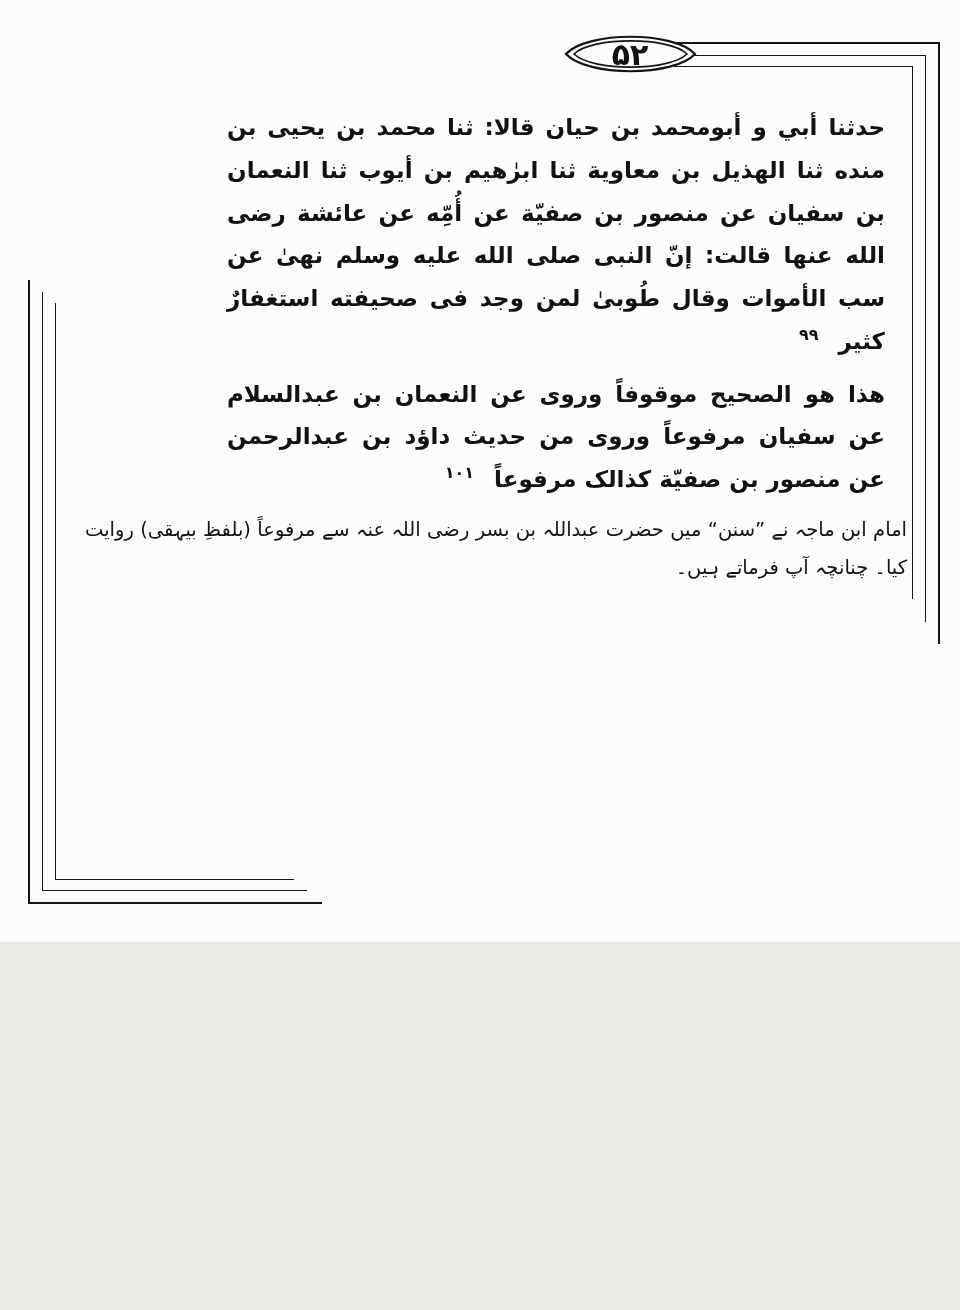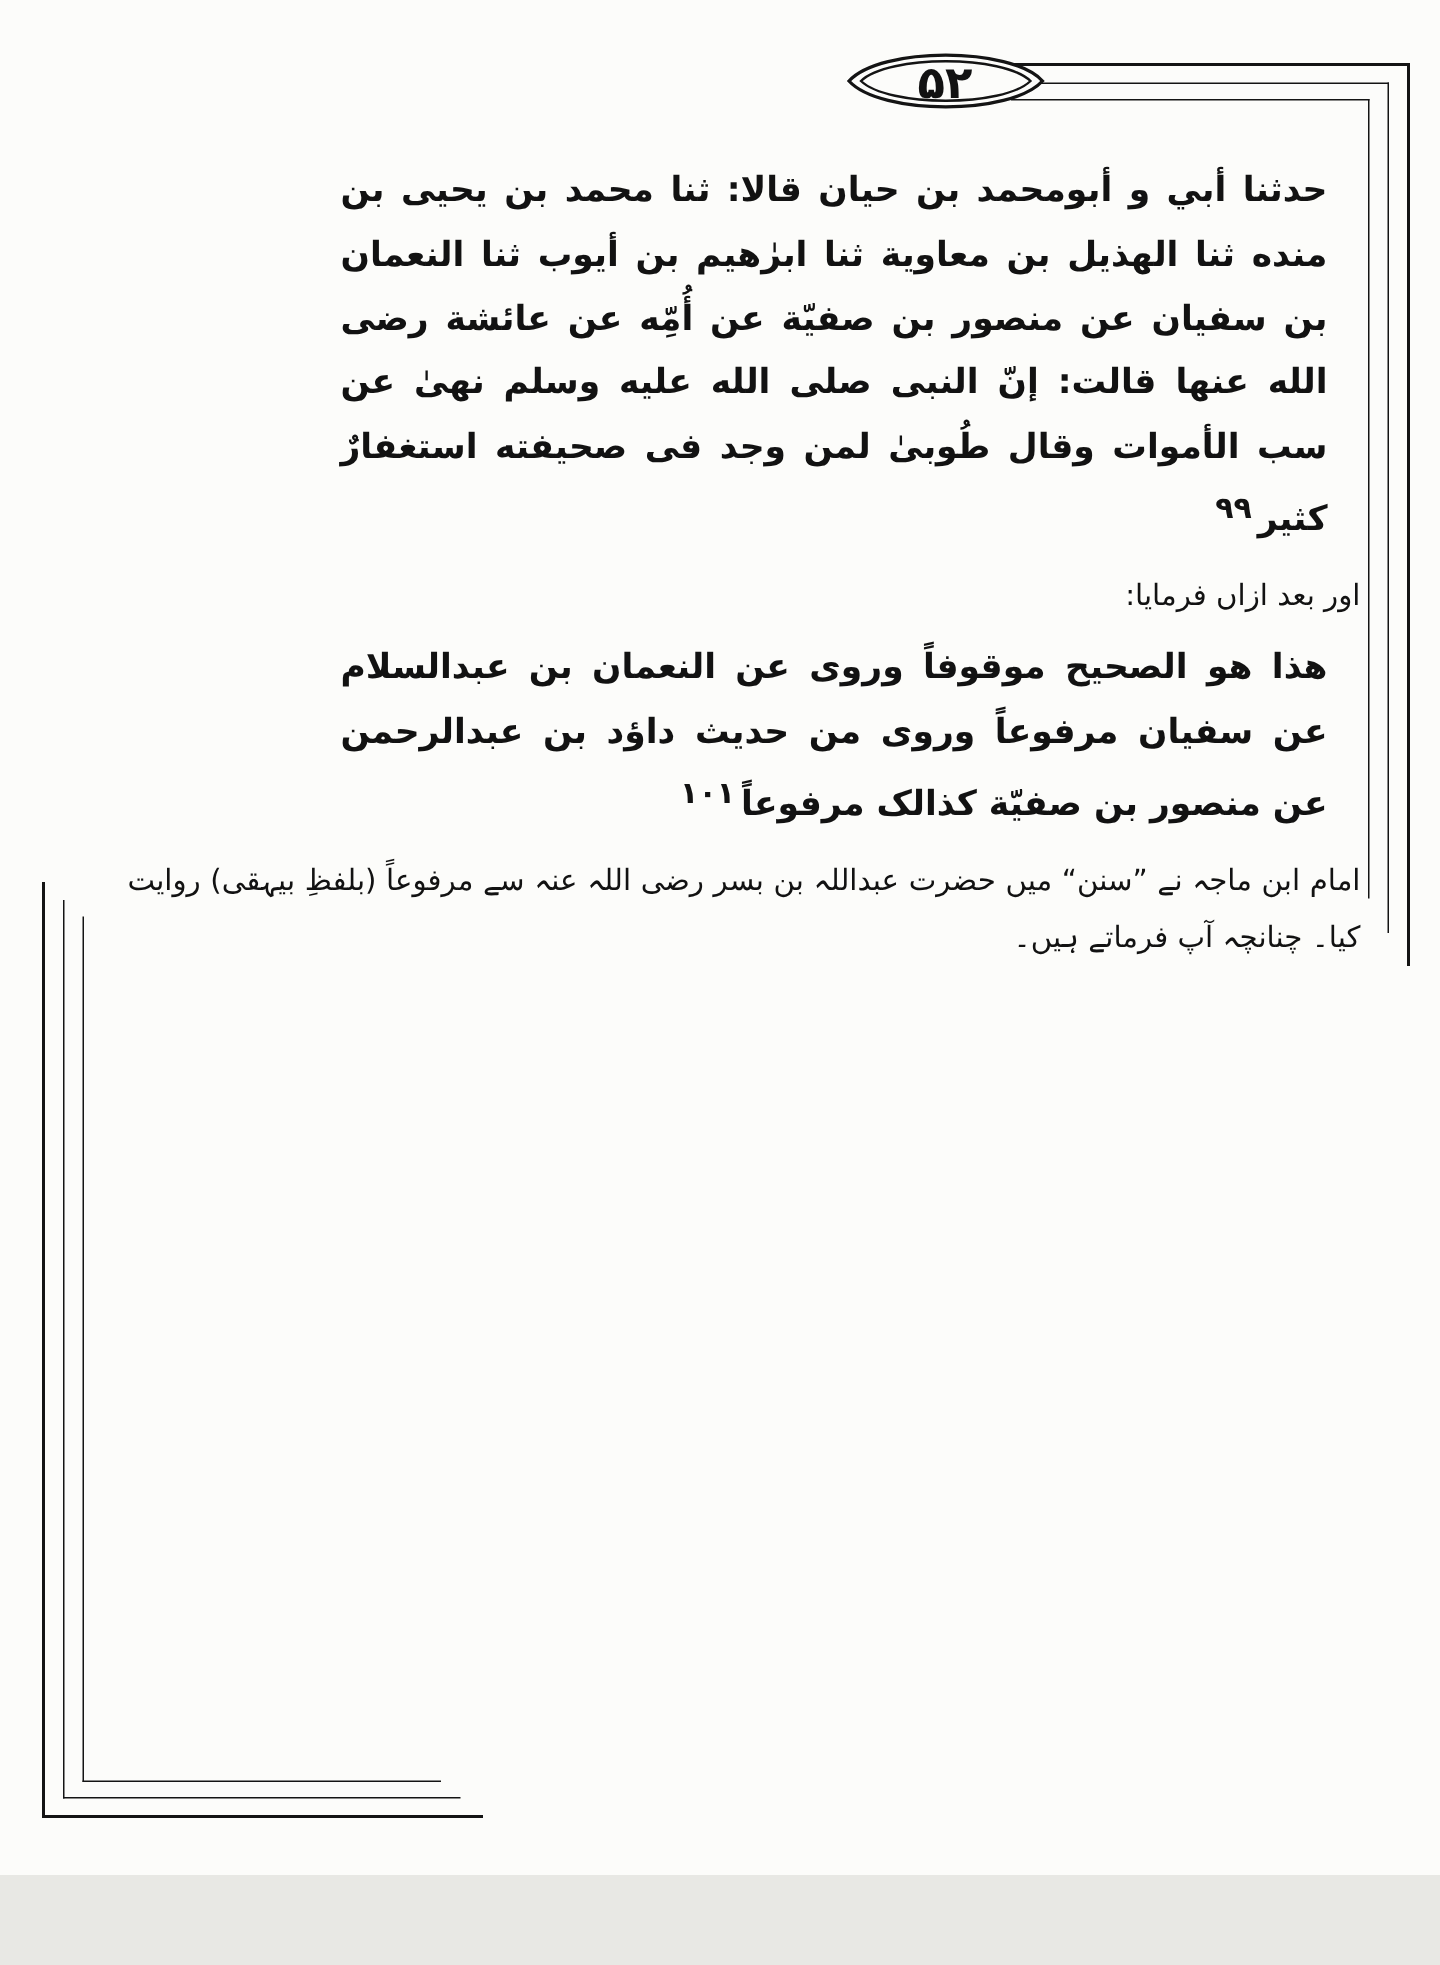--- a/index.html
+++ b/index.html
@@ -1,18 +1,18 @@
 <!DOCTYPE html>
 <html lang="ur" dir="rtl"><head>
 <meta charset="utf-8">
 <style>
   html,body{margin:0;padding:0;background:#e8e8e4;}
   .page{
     position:relative;
-    width:960px;height:1250px;
+    width:960px;height:942px;
     margin:0 auto;
     background:#fcfcfa;
     overflow:hidden;
     font-family:"DejaVu Sans",sans-serif;
     color:#121212;
   }
   
   .deco{position:absolute;pointer-events:none;}
   .l-tr1{top:42px;right:20px;width:292px;height:600px;border-top:2px solid #141414;border-right:2px solid #141414;}
   .l-tr2{top:55px;right:34px;width:264px;height:566px;border-top:1.6px solid #141414;border-right:1.6px solid #141414;}
@@ -41,24 +41,24 @@
     letter-spacing:.5px;
   }
   .ur{
     font-weight:400;
     font-size:19.5px;
     line-height:1.95;
     text-align:justify;
     margin:6px 0 8px 0;
   }
   sup.fn{
-    font-size:20px;
+    font-size:16px;
     font-weight:700;
     vertical-align:super;
-    margin-right:4px;
+    margin-right:20px;
   }
 </style>
 </head>
 <body>
 
 <div class="page">
 
   <div class="deco l-tr1"></div>
   <div class="deco l-tr2"></div>
   <div class="deco l-tr3"></div>
@@ -73,21 +73,20 @@
       <text x="67" y="39" text-anchor="middle" font-size="30" font-weight="bold" fill="#121212">۵۲</text>
     </svg>
   </div>
 
   <div class="content">
 
     <p class="ar"><span>حدثنا أبي و أبومحمد بن حيان قالا: ثنا محمد بن يحيى بن منده ثنا الهذيل بن معاوية ثنا ابرٰهيم بن أيوب ثنا النعمان بن سفيان عن منصور بن صفيّة عن أُمِّه عن عائشة رضى الله عنها قالت: إنّ النبى صلى الله عليه وسلم نهىٰ عن سب الأموات وقال طُوبىٰ لمن وجد فى صحيفته استغفارٌ كثير</span><sup class="fn">۹۹</sup></p>
 
 
 
-    <p class="ur"><span>اور بعد ازاں فرمایا:</span></p>
 
     <p class="ar"><span>هذا هو الصحيح موقوفاً وروى عن النعمان بن عبدالسلام عن سفيان مرفوعاً وروى من حديث داؤد بن عبدالرحمن عن منصور بن صفيّة كذالک مرفوعاً</span><sup class="fn">۱۰۱</sup></p>
 
     <p class="ur"><span>امام ابن ماجہ نے ”سنن“ میں حضرت عبداللہ بن بسر رضی اللہ عنہ سے مرفوعاً (بلفظِ بیہقی) روایت کیا۔ چنانچہ آپ فرماتے ہیں۔</span></p>
 
 
 
   </div>
 
 

